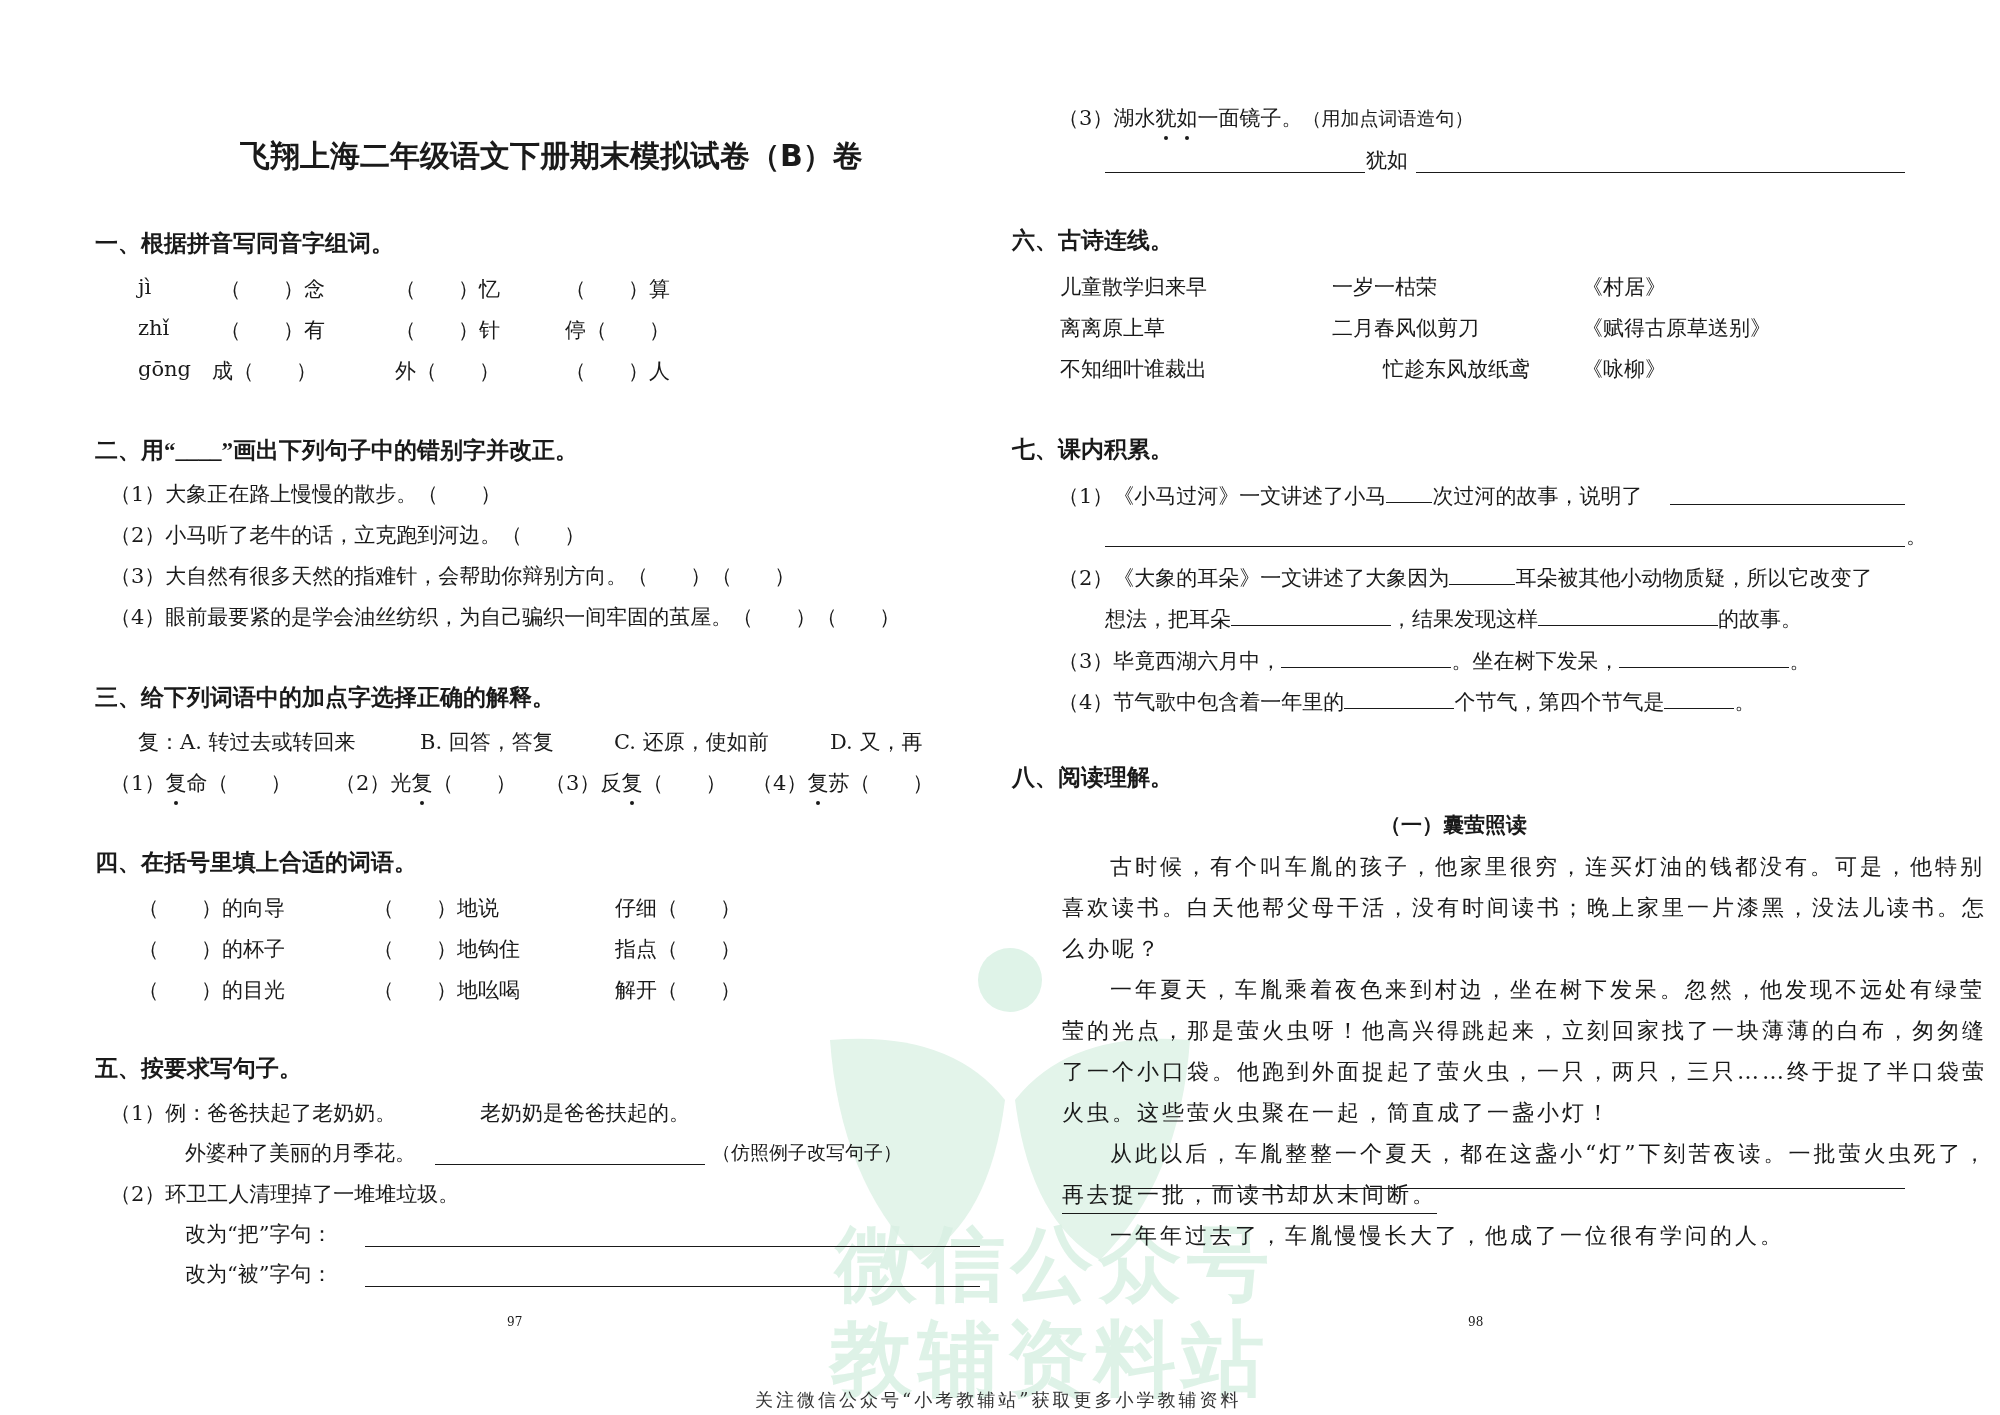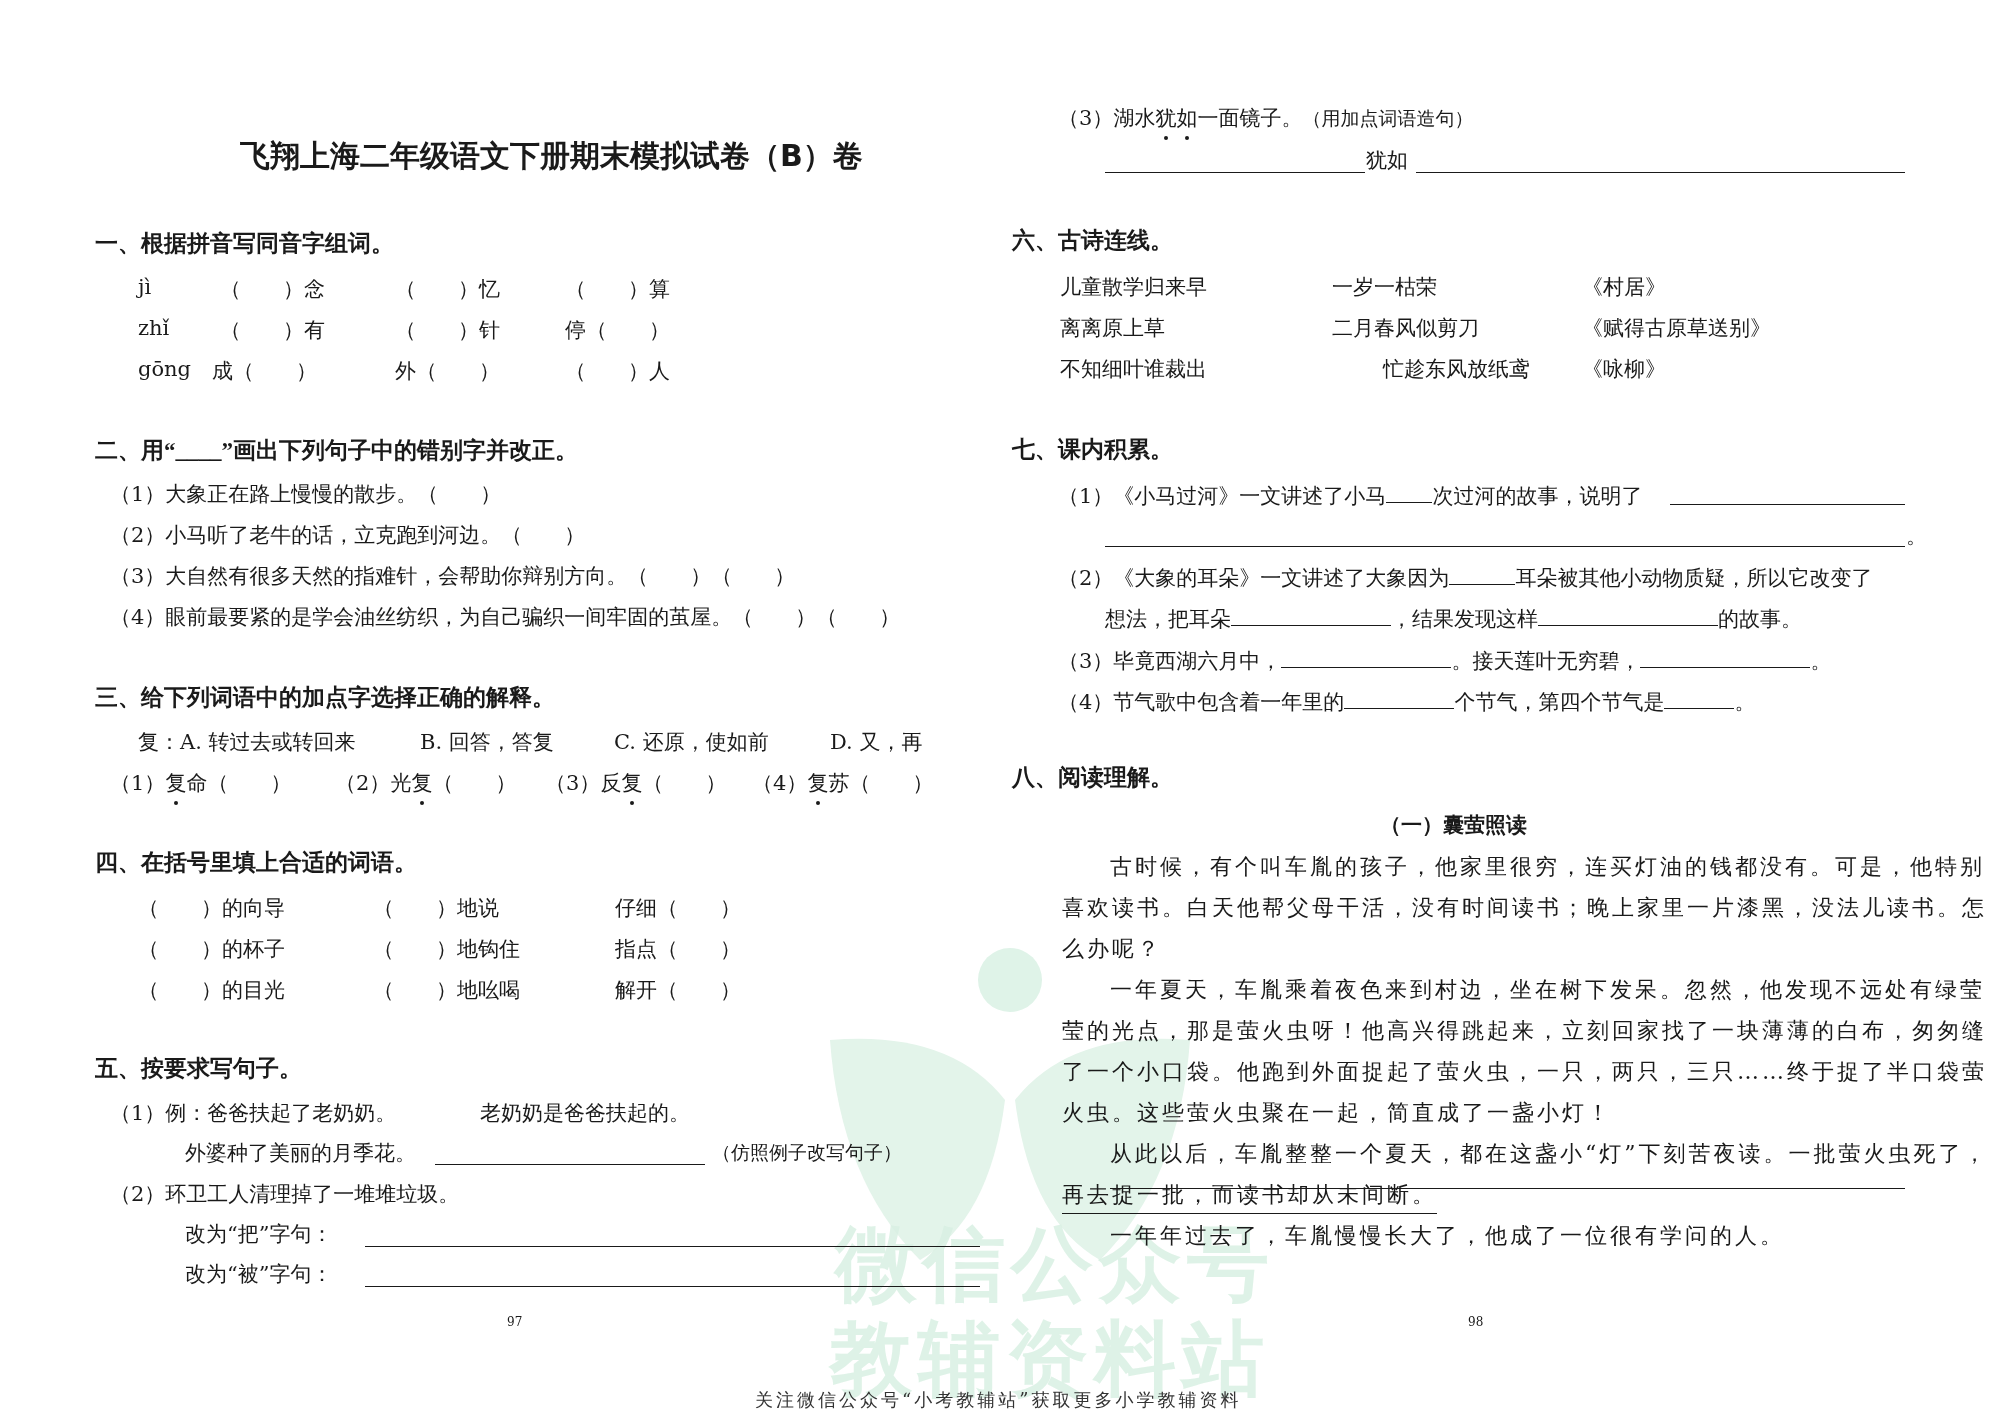--- a/index.html
+++ b/index.html
@@ -134,21 +134,21 @@
   <div class="abs t" style="left:1906px;top:522px;">。</div>
 
   <div class="abs t" style="left:1058px;top:562px;">
     <span>（2）《大象的耳朵》一文讲述了大象因为</span><span class="blank" style="width:66px;"></span><span>耳朵被其他小动物质疑，所以它改变了</span>
   </div>
   <div class="abs t" style="left:1105px;top:603px;">
     <span>想法，把耳朵</span><span class="blank" style="width:160px;"></span><span>，结果发现这样</span><span class="blank" style="width:180px;"></span><span>的故事。</span>
   </div>
 
   <div class="abs t" style="left:1058px;top:645px;">
-    <span>（3）毕竟西湖六月中，</span><span class="blank" style="width:170px;"></span><span>。接天莲叶无穷碧，</span><span class="blank" style="width:170px;"></span><span>。</span>
+    <span>（3）毕竟西湖六月中，</span><span class="blank" style="width:170px;"></span><span>。坐在树下发呆，</span><span class="blank" style="width:170px;"></span><span>。</span>
   </div>
 
   <div class="abs t" style="left:1058px;top:686px;">
     <span>（4）节气歌中包含着一年里的</span><span class="blank" style="width:110px;"></span><span>个节气，第四个节气是</span><span class="blank" style="width:70px;"></span><span>。</span>
   </div>
 
   <div class="abs h" style="left:1012px;top:762px;">八、阅读理解。</div>
   <div class="abs h" style="left:1380px;top:811px;font-size:21px;">（一）囊萤照读</div>
 
   <div class="abs passage" style="left:1110px;top:852px;">古时候，有个叫车胤的孩子，他家里很穷，连买灯油的钱都没有。可是，他特别</div>

